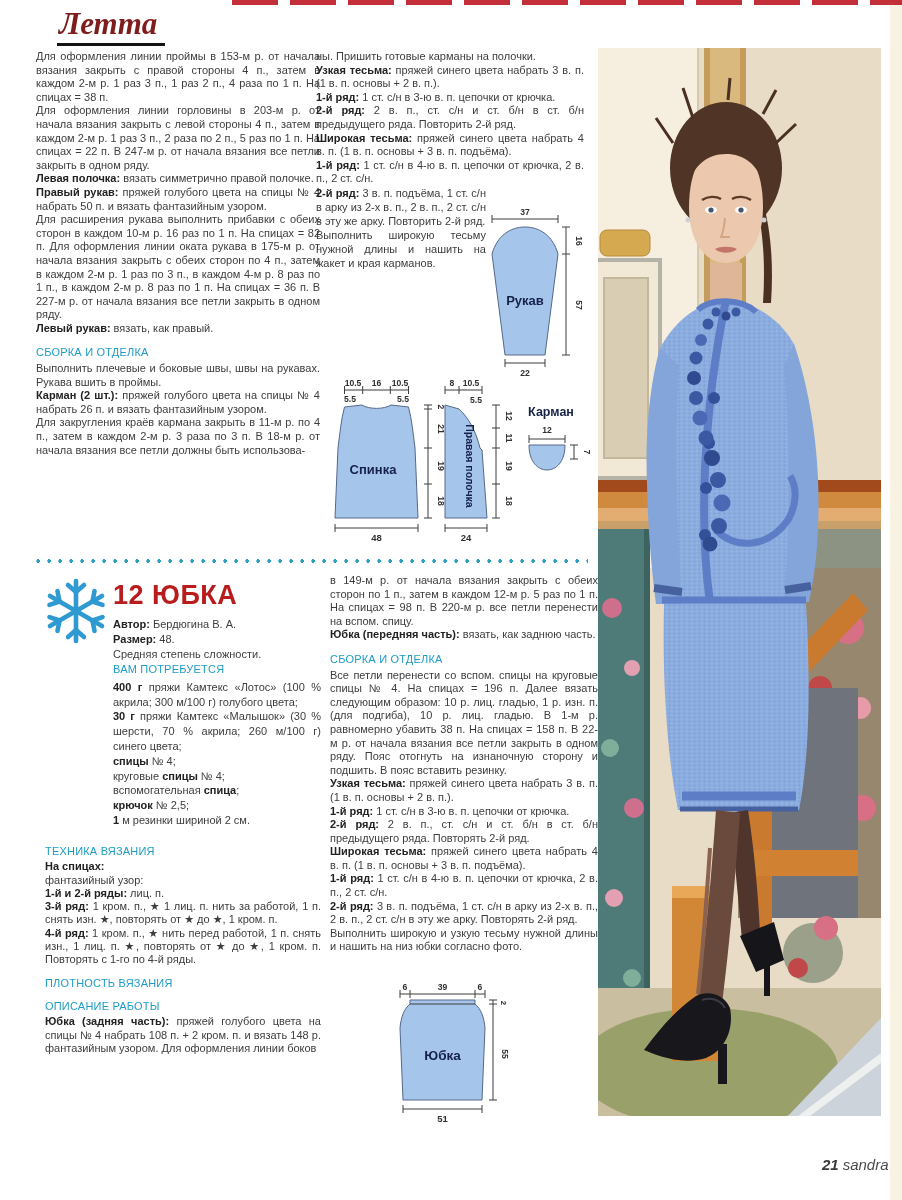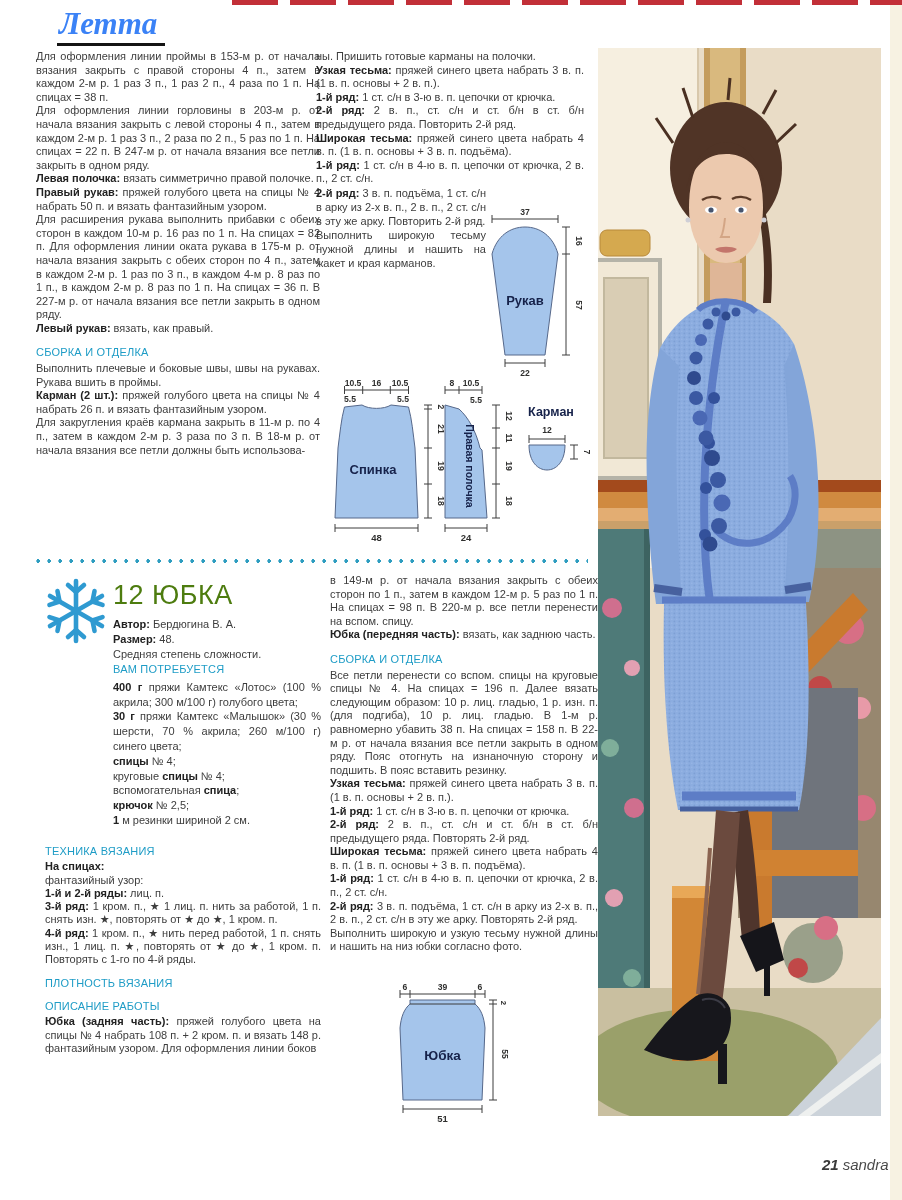--- a/index.html
+++ b/index.html
@@ -2,34 +2,34 @@
 <html><head>
 <meta charset="utf-8">
 <style>
   html,body{margin:0;padding:0;background:#ffffff;}
   .page{position:relative;width:902px;height:1200px;background:#ffffff;overflow:hidden;
         font-family:"Liberation Sans",sans-serif;color:#3d3d3d;}
   .edge-tint{position:absolute;right:0;top:0;width:12px;height:1200px;background:#f7f2e2;}
   .red-dashes{position:absolute;left:232px;top:0;width:670px;height:5px;
         background:repeating-linear-gradient(90deg,#c22f38 0 46px,transparent 46px 58px);}
   .title{position:absolute;left:57px;top:6px;font-family:"Liberation Serif",serif;
-        font-style:italic;font-weight:bold;font-size:31px;color:#3b82f6;
+        font-style:italic;font-weight:bold;font-size:31px;color:#7f1d1d;
         border-bottom:3px solid #141414;padding:0 8px 1px 2px;display:inline-block;}
   .col{position:absolute;font-size:11px;line-height:13.6px;text-align:justify;}
   .col p{margin:0;}
   .col b{color:#222;text-align:center;}
   .hdr{color:#1e9cc6;font-weight:normal;font-size:11px;letter-spacing:.2px;margin:11px 0 2px 0;}
   #col1{left:36px;top:50px;width:284px;}
   #col2{left:316px;top:50px;width:268px;}
   #col2narrow{width:170px;line-height:14px;}
   #col2lower{left:330px;top:574px;width:268px;}
   .dots{position:absolute;left:36px;top:558px;width:552px;height:6px;
         background-image:radial-gradient(circle at 2.2px 3px,#2d9dc0 1.7px,rgba(0,0,0,0) 1.9px);
         background-size:11px 6px;background-repeat:repeat-x;}
-  .skirt-head{position:absolute;left:113px;top:580px;font-size:27px;font-weight:normal;color:#4d7c0f;letter-spacing:.5px;text-align:center;}
+  .skirt-head{position:absolute;left:113px;top:580px;font-size:27px;font-weight:bold;color:#b91c1c;letter-spacing:.5px;text-align:center;}
   #intro{left:113px;top:617px;width:210px;text-align:left;line-height:15px;}
   #materials{left:113px;top:662px;width:208px;line-height:14.8px;}
   #materials .hdr{margin:0 0 3px 0;}
   #lowerLeft{left:45px;top:845px;width:276px;line-height:13.3px;}
   #lowerLeft .hdr{margin:10px 0 2px 0;}
   #lowerLeft .hdr:first-child{margin-top:0;}
   .dgm{position:absolute;}
   .dgm text{font-family:"Liberation Sans",sans-serif;}
   .m-num{font-size:8.6px;font-weight:bold;fill:#30302f;}
   .m-line{stroke:#3c3c3c;stroke-width:1;}

